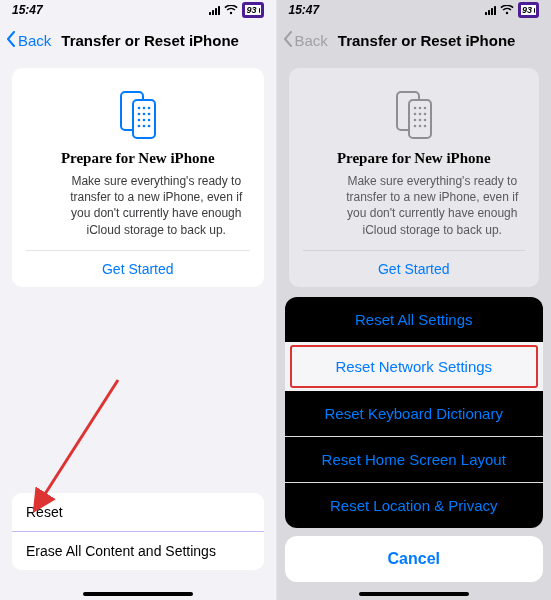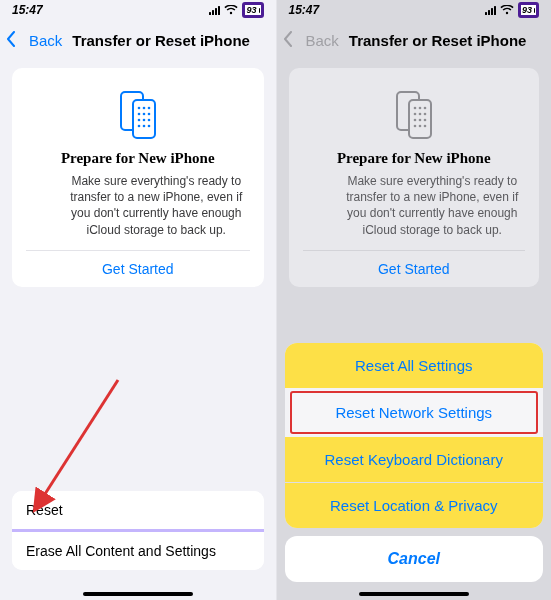--- a/index.html
+++ b/index.html
@@ -50,21 +50,21 @@
 
   
   .nav {
     height: 40px;
     display: flex;
     align-items: center;
     padding: 0 6px;
     gap: 4px;
   }
   .back-btn {
-    display: flex; align-items: center; gap: 13px;
+    display: flex; align-items: center; gap: 2px;
     color: #007aff; font-size: 15px;
   }
   .phone.dimmed .back-btn { color: #a0a0a5; }
   .nav-title {
     flex: 1; text-align: left;
     font-size: 15px; font-weight: 600; color: #000;
     margin-left: 6px;
   }
 
   
@@ -90,21 +90,21 @@
   .bottom-list {
     margin: 0 12px 12px;
     background:#fff;
     border-radius:10px;
     overflow:hidden;
   }
   .row {
     padding: 11px 14px;
     font-size: 14px;
     color:#000;
-    border-top:3px solid #c4b5fd;
+    border-top:1px solid #c4b5fd;
     text-align:left;
     background:#fff;
   }
   .row:first-child { border-top:none; }
 
   .spacer { flex:1; }
 
   .home-ind {
     position:absolute; bottom:4px; left:50%; transform:translateX(-50%);
     width:110px; height:4px; background:#000; border-radius:3px;
@@ -122,42 +122,41 @@
     background:#f3f3f6;
     border-radius:12px;
     overflow:hidden;
   }
   .sheet-row {
     padding: 14px 10px;
     text-align:center;
     font-size: 15px;
     color:#007aff;
     border-top:1px solid #dedee3;
-    background: #fde047;
+    background: #000000;
   }
   .sheet-row:first-child { border-top:none; }
   .sheet-row.highlight {
     outline: 2px solid #d33;
     outline-offset: -3px;
     margin: 2px 4px;
     border-radius:4px;
     border-top:none;
     background:#f6f6f8;
   }
   .sheet-row.highlight + .sheet-row { border-top:none; }
   .cancel-row {
     margin-top:8px;
     background:#fff;
     border-radius:12px;
     padding:14px;
     text-align:center;
     font-size:16px;
     font-weight:600;
     color:#007aff;
-    font-style:italic;
   }
 
   .chev-left { display:inline-block; }
 </style>
 </head>
 <body>
 
 <div class="phone">
   <div class="status-bar">
     <span>15:47</span>
@@ -294,20 +293,21 @@
     <div class="card-title">Prepare for New iPhone</div>
     <div class="card-desc">Make sure everything's ready to transfer to a new iPhone, even if you don't currently have enough iCloud storage to back up.</div>
     <div class="card-link">Get Started</div>
   </div>
 
   <div class="sheet-wrap">
     <div class="sheet">
       <div class="sheet-row">Reset All Settings</div>
       <div class="sheet-row highlight">Reset Network Settings</div>
       <div class="sheet-row">Reset Keyboard Dictionary</div>
+      <div class="sheet-row">Reset Home Screen Layout</div>
       <div class="sheet-row">Reset Location &amp; Privacy</div>
     </div>
     <div class="cancel-row">Cancel</div>
     <div style="height:10px"></div>
   </div>
 
   <div class="home-ind"></div>
 </div>
 
 </body></html>

